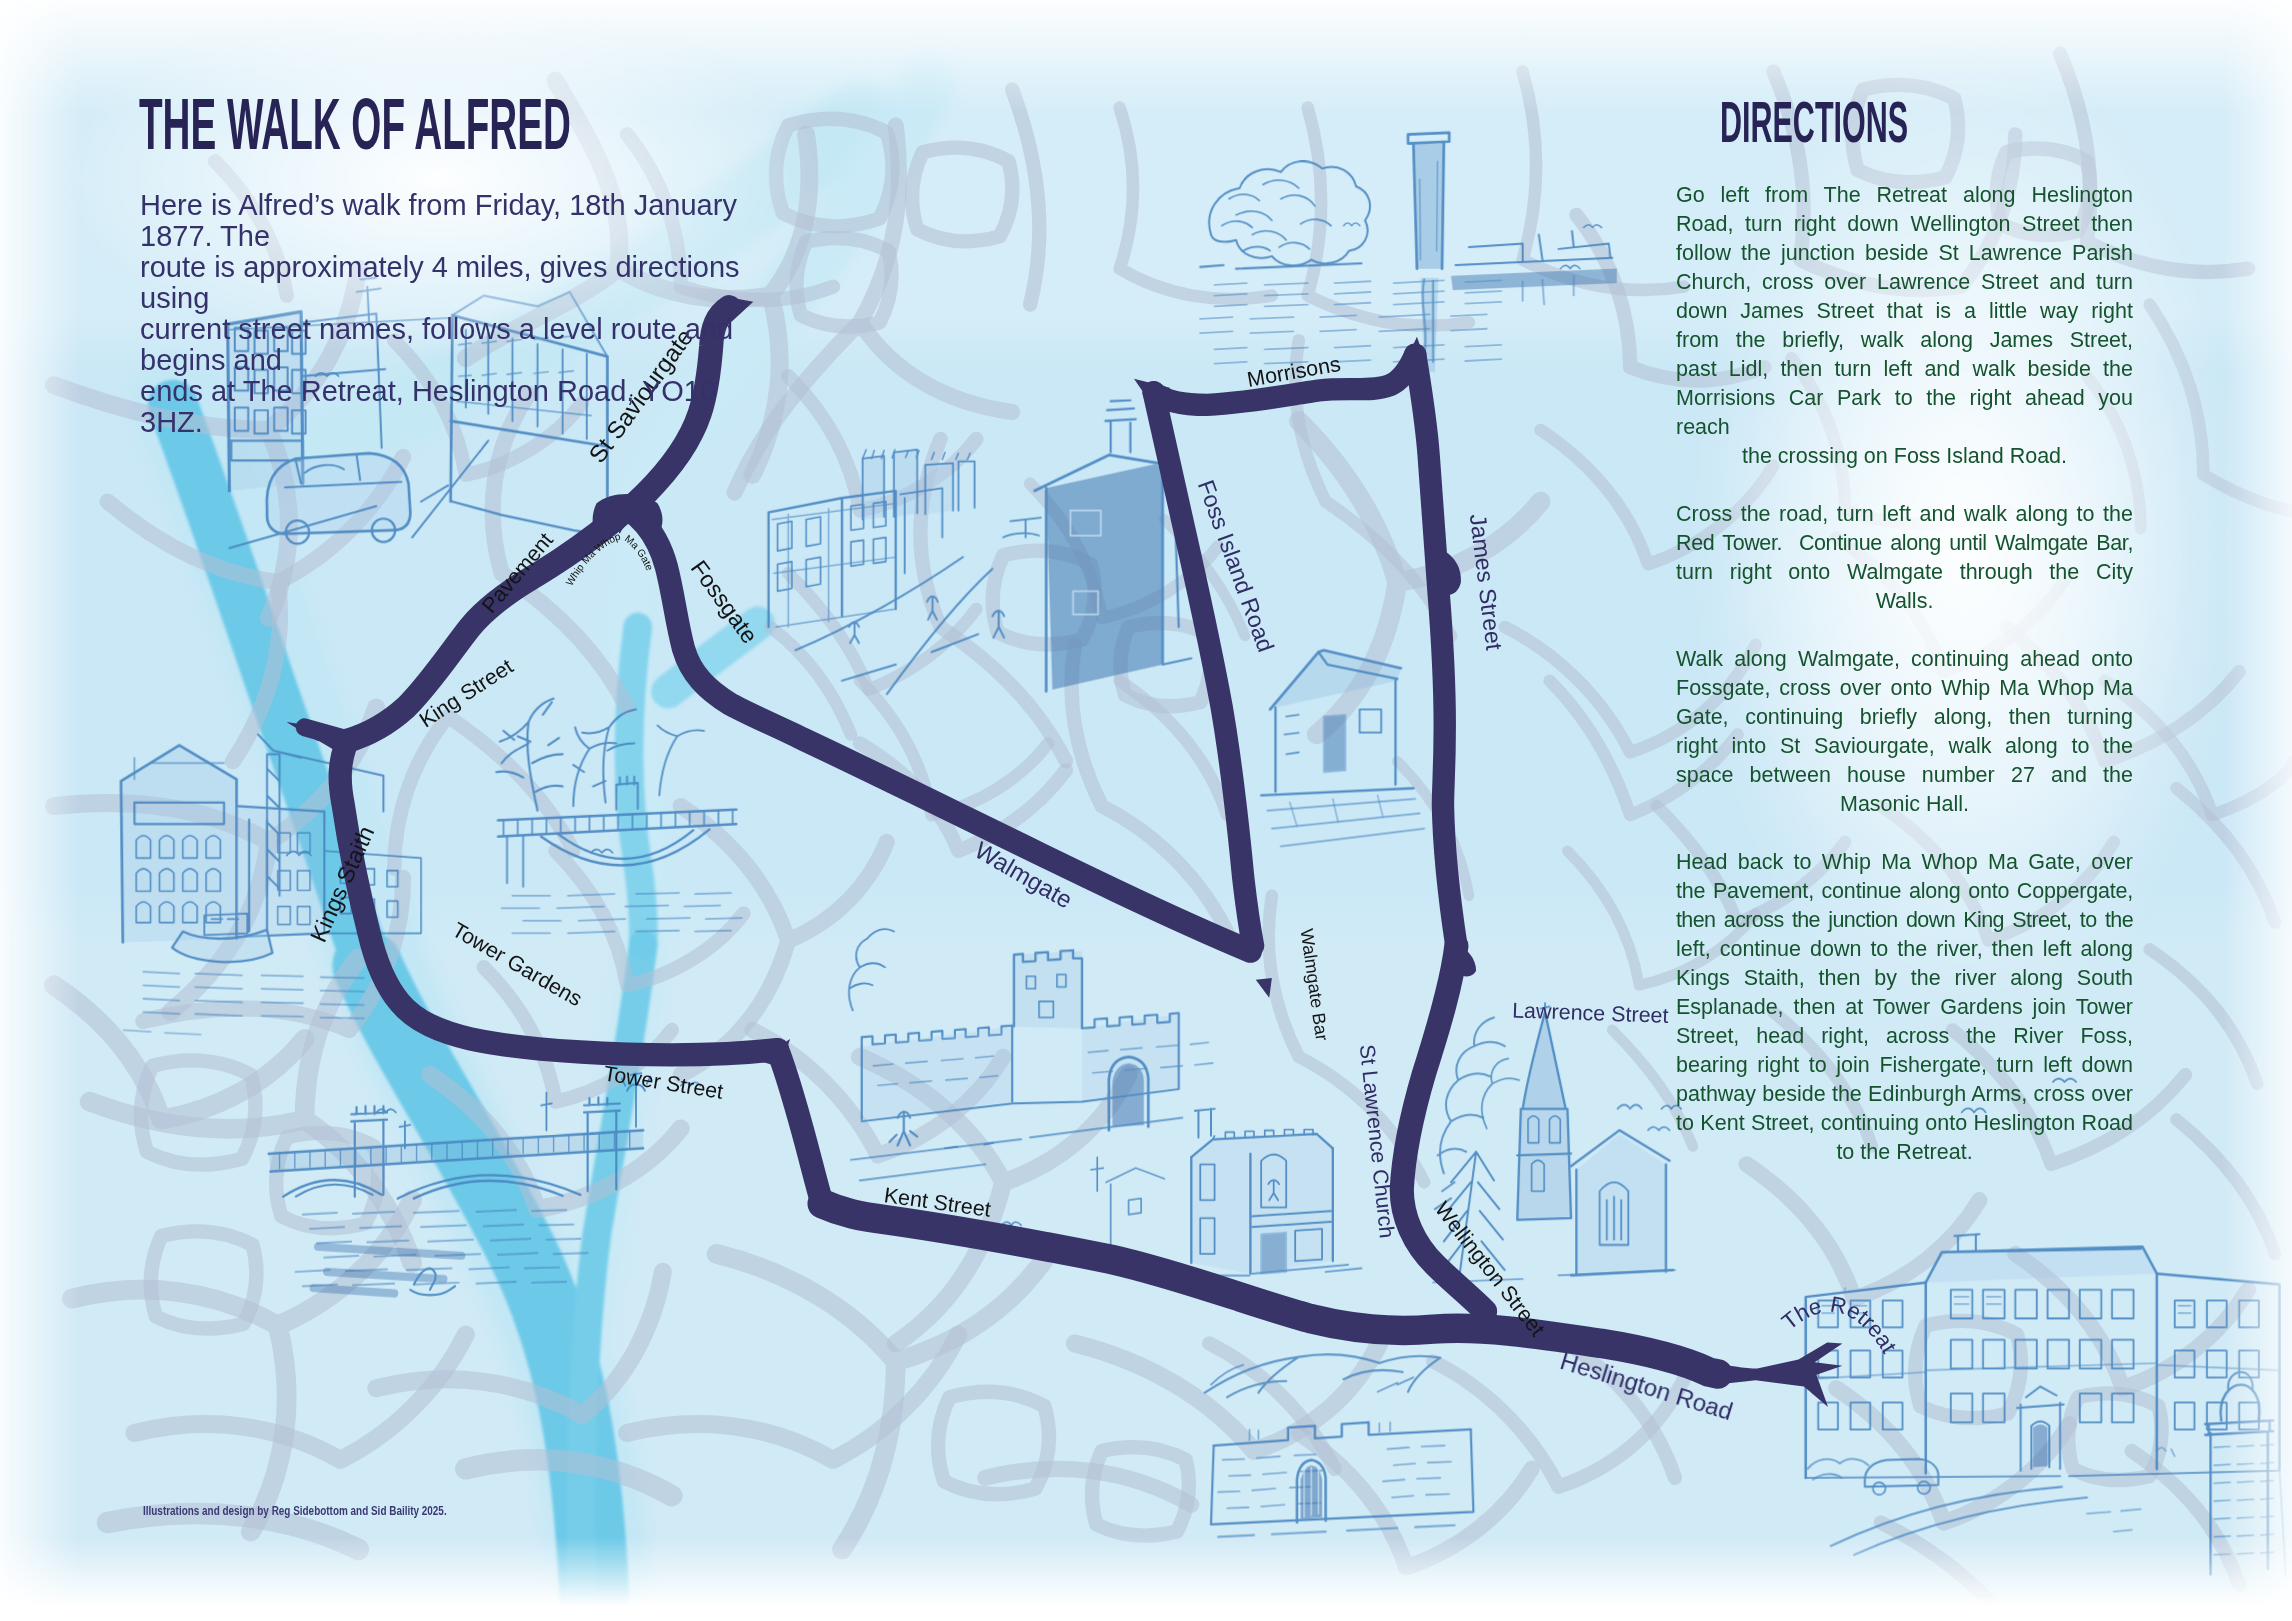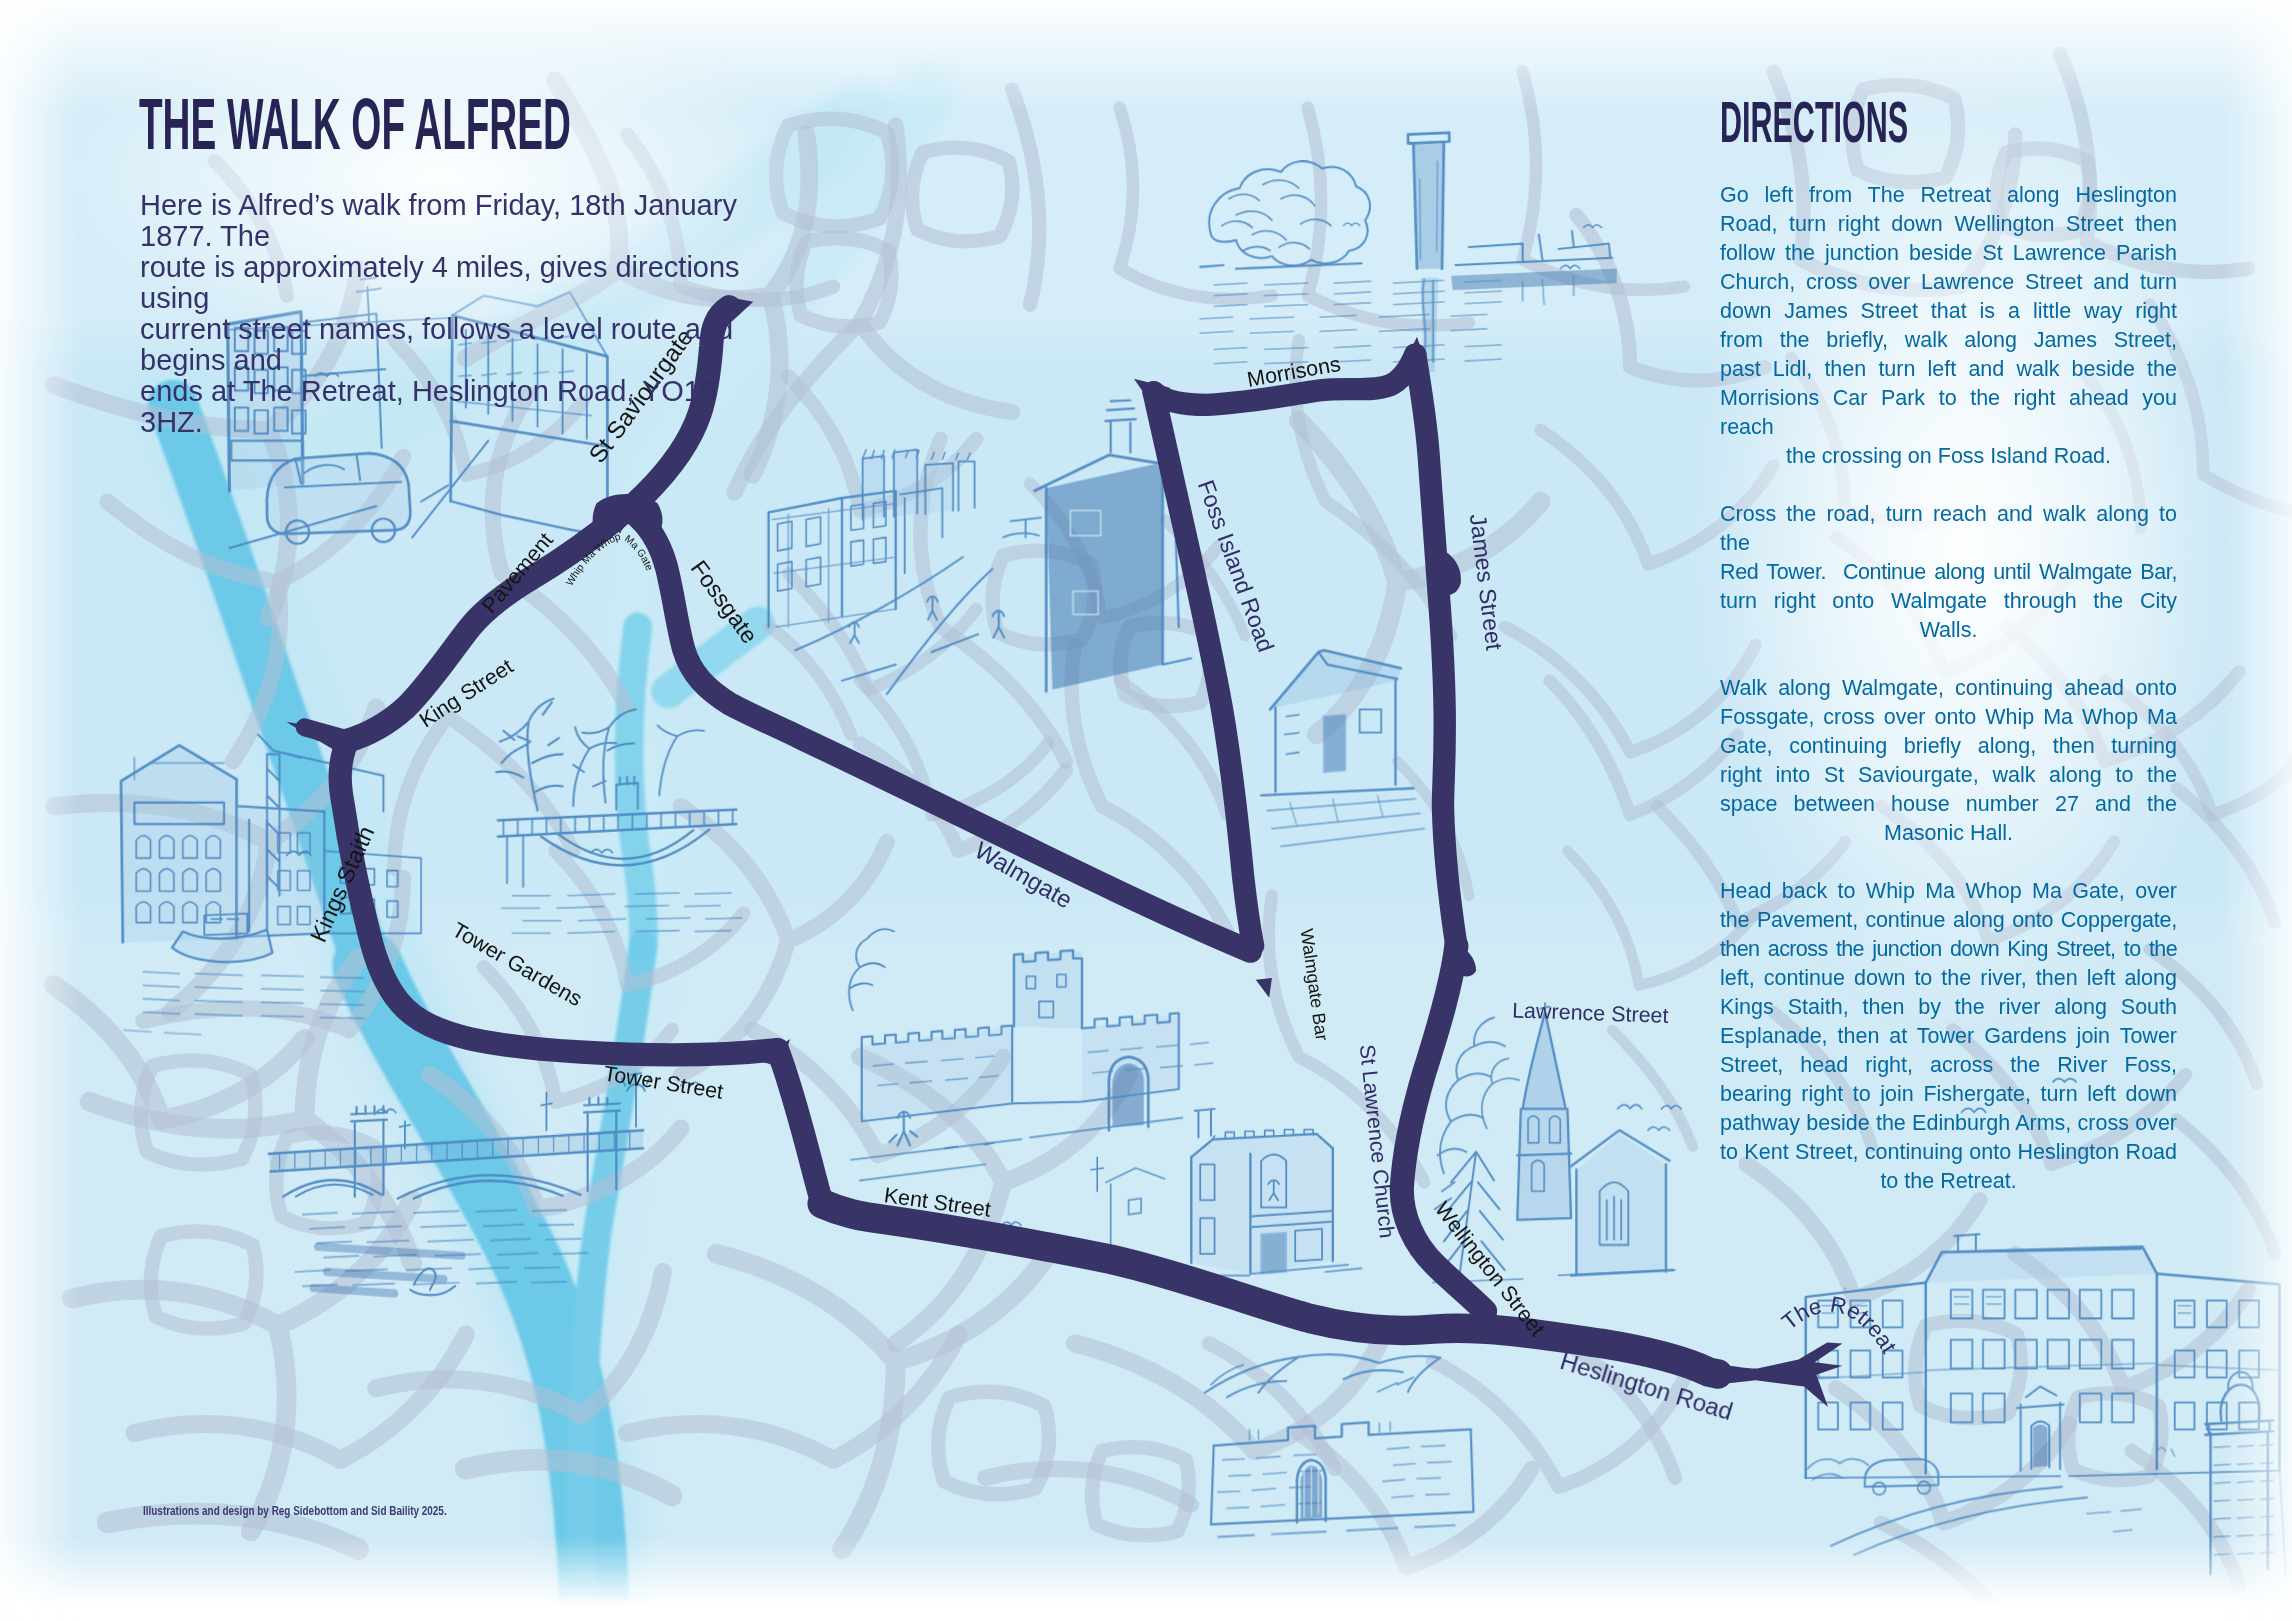--- a/index.html
+++ b/index.html
@@ -5,21 +5,21 @@
   html,body{margin:0;padding:0;}
   #page{position:relative;width:2293px;height:1622px;overflow:hidden;
     background:#d5edf8;font-family:"Liberation Sans",sans-serif;}
   .ov{position:absolute;pointer-events:none;}
   #title{position:absolute;left:139px;top:82px;color:#272455;font-weight:bold;
     font-size:73px;letter-spacing:0;transform:scaleX(0.529);transform-origin:left top;white-space:nowrap;}
   #intro{position:absolute;left:140px;top:190px;width:609px;color:#35316b;
     font-size:29px;line-height:31px;}
   #dirtitle{position:absolute;left:1720px;top:89px;color:#272455;font-weight:bold;
     font-size:57px;letter-spacing:0;transform:scaleX(0.535);transform-origin:left top;white-space:nowrap;}
-  #dirs{position:absolute;left:1720px;top:181px;width:457px;color:#0369a1;
+  #dirs{position:absolute;left:1676px;top:181px;width:457px;color:#14532d;
     font-size:21.5px;line-height:29px;}
   #dirs p{margin:0 0 29px 0;}
   #dirs .jl{display:block;text-align:justify;text-align-last:justify;}
   #dirs .jll{display:block;text-align:center;}
   #footer{position:absolute;left:143px;top:1503px;color:#3b3874;font-weight:bold;font-size:13.4px;
     transform:scaleX(0.742);transform-origin:left top;white-space:nowrap;}
 </style>
 </head>
 <body>
 <div id="page">
@@ -540,21 +540,21 @@
         <span class="jl">Road, turn right down Wellington Street then</span>
         <span class="jl">follow the junction beside St Lawrence Parish</span>
         <span class="jl">Church, cross over Lawrence Street and turn</span>
         <span class="jl">down James Street that is a little way right</span>
         <span class="jl">from the briefly, walk along James Street,</span>
         <span class="jl">past Lidl, then turn left and walk beside the</span>
         <span class="jl">Morrisions Car Park to the right ahead you reach</span>
         <span class="jll">the crossing on Foss Island Road.</span>
       </p>
     <p>
-        <span class="jl">Cross the road, turn reach and walk along to the</span>
+        <span class="jl">Cross the road, turn left and walk along to the</span>
         <span class="jl" style="letter-spacing:-0.4px">Red Tower.&nbsp; Continue along until Walmgate Bar,</span>
         <span class="jl">turn right onto Walmgate through the City</span>
         <span class="jll">Walls.</span>
       </p>
     <p>
         <span class="jl">Walk along Walmgate, continuing ahead onto</span>
         <span class="jl">Fossgate, cross over onto Whip Ma Whop Ma</span>
         <span class="jl">Gate, continuing briefly along, then turning</span>
         <span class="jl">right into St Saviourgate, walk along to the</span>
         <span class="jl">space between house number 27 and the</span>

